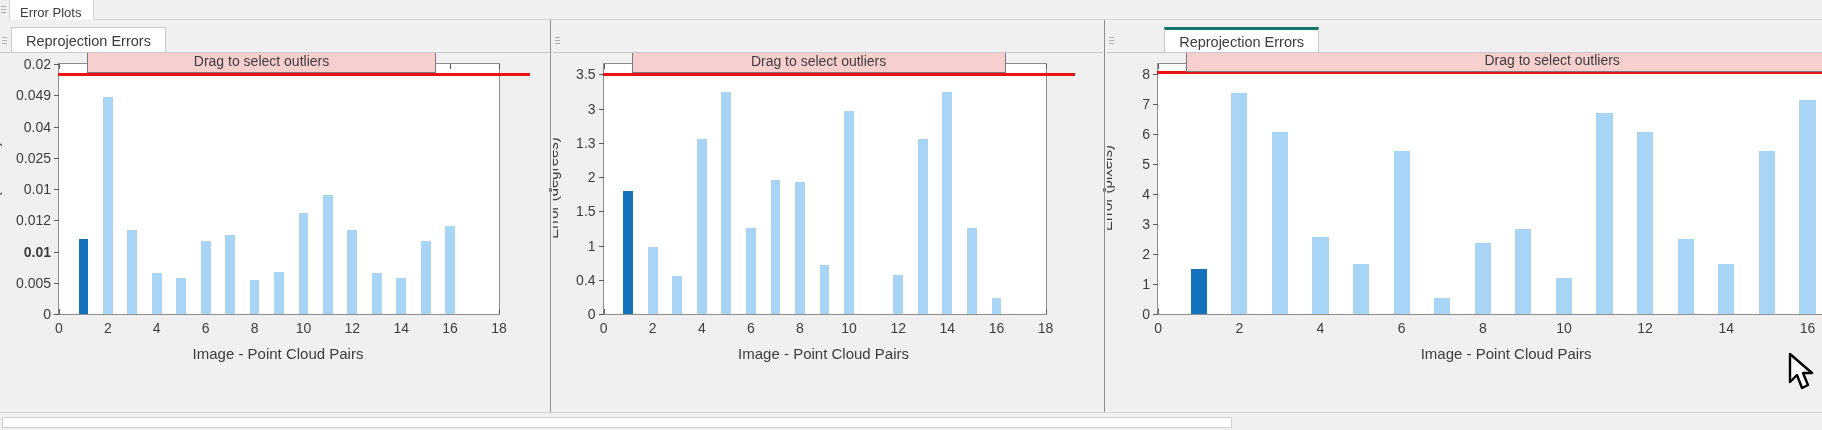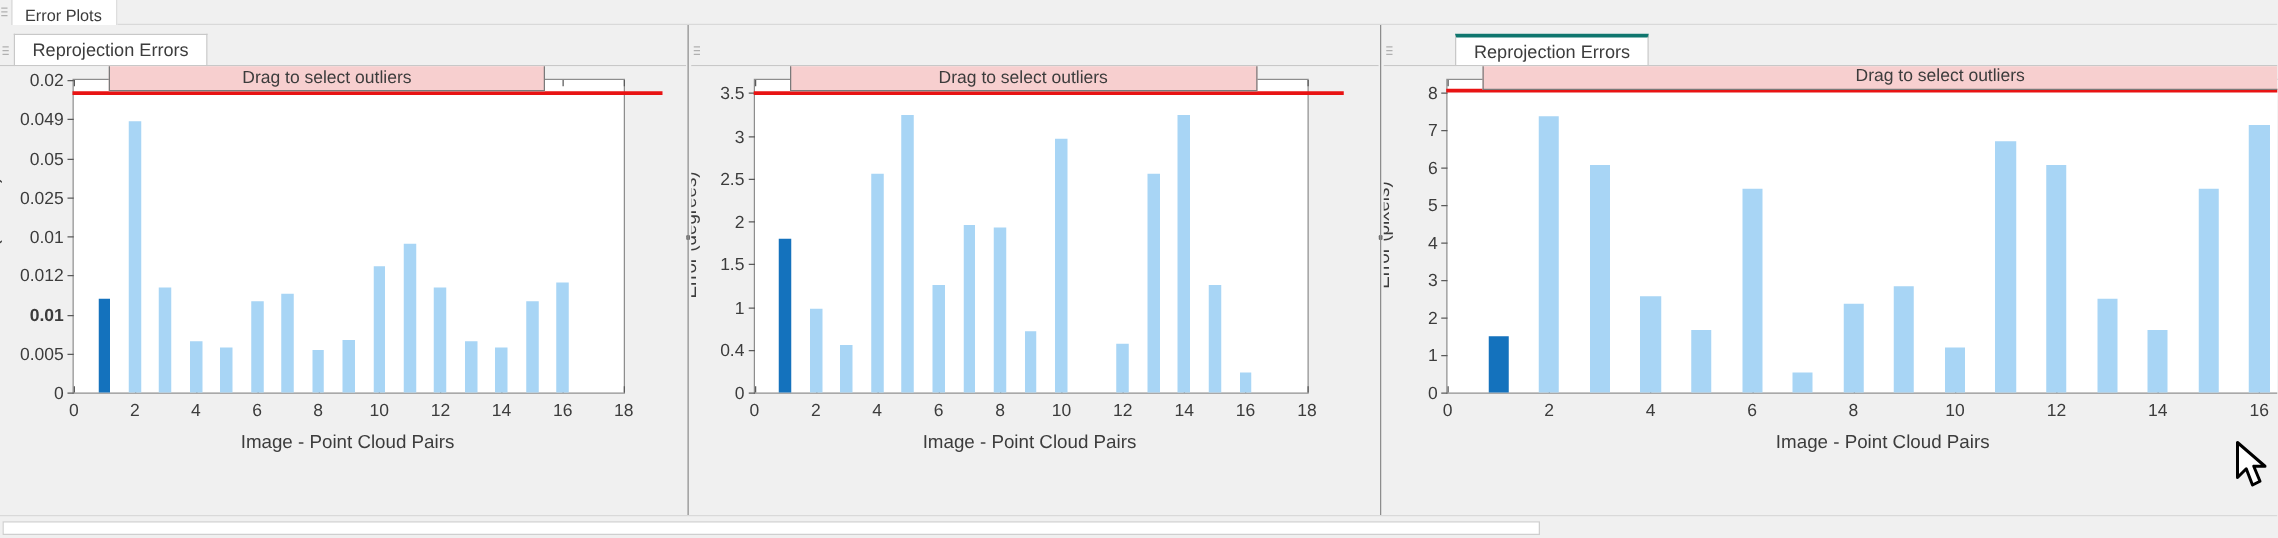--- a/index.html
+++ b/index.html
@@ -131,21 +131,21 @@
             <div class="ticklbl-y" style="top: 218.75px;">0.005</div>
             <div class="tick-y" style="top: 187.5px;"></div>
             <div class="ticklbl-y" style="top: 187.5px; font-weight: bold;">0.01</div>
             <div class="tick-y" style="top: 156.25px;"></div>
             <div class="ticklbl-y" style="top: 156.25px;">0.012</div>
             <div class="tick-y" style="top: 125px;"></div>
             <div class="ticklbl-y" style="top: 125px;">0.01</div>
             <div class="tick-y" style="top: 93.75px;"></div>
             <div class="ticklbl-y" style="top: 93.75px;">0.025</div>
             <div class="tick-y" style="top: 62.5px;"></div>
-            <div class="ticklbl-y" style="top: 62.5px;">0.05</div>
+            <div class="ticklbl-y" style="top: 62.5px;">0.04</div>
             <div class="tick-y" style="top: 31.25px;"></div>
             <div class="ticklbl-y" style="top: 31.25px;">0.049</div>
             <div class="tick-y" style="top: 0px;"></div>
             <div class="ticklbl-y" style="top: 0px;">0.02</div>
             <div class="tick-x" style="left: 0px; top: 245px;"></div>
             <div class="tick-x" style="left: 0px; top: 0px;"></div>
             <div class="ticklbl-x" style="left: 0px; top: 256px;">0</div>
             <div class="tick-x" style="left: 48.8889px; top: 245px;"></div>
             <div class="tick-x" style="left: 48.8889px; top: 0px;"></div>
             <div class="ticklbl-x" style="left: 48.8889px; top: 256px;">2</div>
@@ -218,21 +218,21 @@
             <div class="ticklbl-y" style="top: 250px;">0</div>
             <div class="tick-y" style="top: 215.753px;"></div>
             <div class="ticklbl-y" style="top: 215.753px;">0.4</div>
             <div class="tick-y" style="top: 181.507px;"></div>
             <div class="ticklbl-y" style="top: 181.507px;">1</div>
             <div class="tick-y" style="top: 147.26px;"></div>
             <div class="ticklbl-y" style="top: 147.26px;">1.5</div>
             <div class="tick-y" style="top: 113.014px;"></div>
             <div class="ticklbl-y" style="top: 113.014px;">2</div>
             <div class="tick-y" style="top: 78.7671px;"></div>
-            <div class="ticklbl-y" style="top: 78.7671px;">2.5</div>
+            <div class="ticklbl-y" style="top: 78.7671px;">1.3</div>
             <div class="tick-y" style="top: 44.5205px;"></div>
             <div class="ticklbl-y" style="top: 44.5205px;">3</div>
             <div class="tick-y" style="top: 10.274px;"></div>
             <div class="ticklbl-y" style="top: 10.274px;">3.5</div>
             <div class="tick-x" style="left: 0px; top: 245px;"></div>
             <div class="tick-x" style="left: 0px; top: 0px;"></div>
             <div class="ticklbl-x" style="left: 0px; top: 256px;">0</div>
             <div class="tick-x" style="left: 49.1111px; top: 245px;"></div>
             <div class="tick-x" style="left: 49.1111px; top: 0px;"></div>
             <div class="ticklbl-x" style="left: 49.1111px; top: 256px;">2</div>

